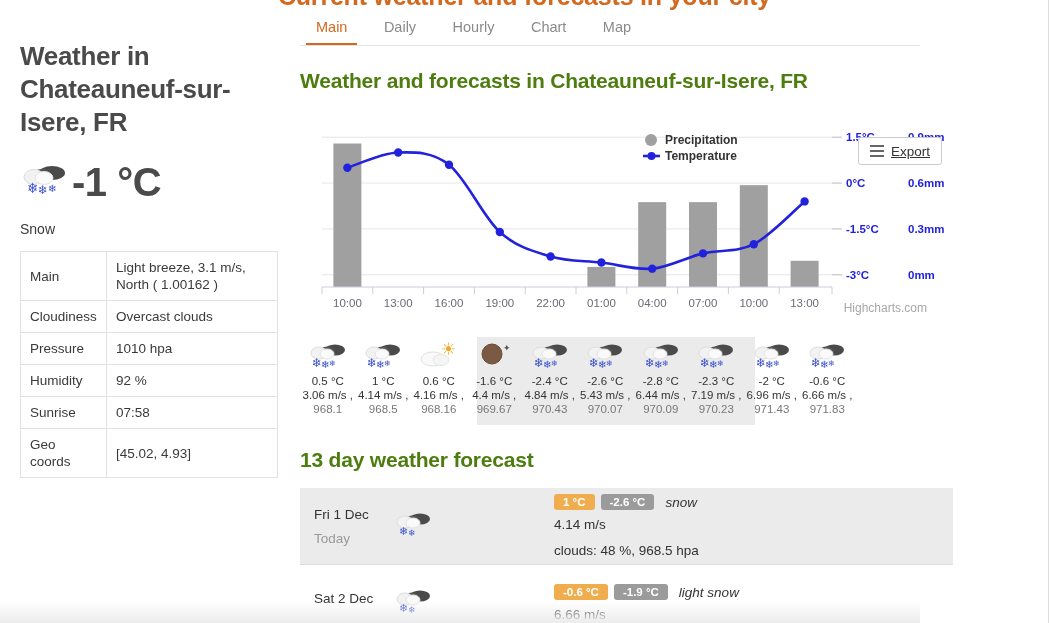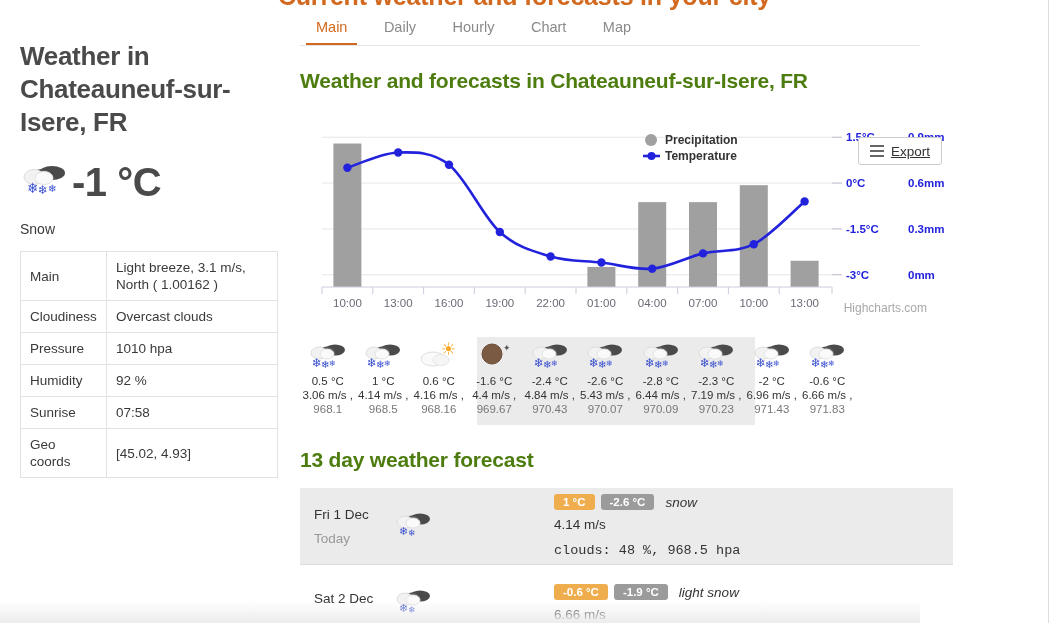--- a/index.html
+++ b/index.html
@@ -106,21 +106,21 @@
   .day-right { flex: 1; }
   .badges { display: flex; align-items: center; gap: 6px; }
   .badge {
     display: inline-block; padding: 2px 9px; border-radius: 3px;
     font-size: 11.5px; font-weight: bold; color: #fff;
   }
   .badge.hi { background: #f0ad4e; }
   .badge.lo { background: #9b9b9b; }
   .cond { font-size: 13.5px; color: #333; font-style: italic; margin-left: 5px; }
   .wind-line { font-size: 13.5px; color: #333; margin-top: 7px; }
-  .clouds-line { font-size: 13.5px; color: #333; margin-top: 11px; font-family: Liberation Mono, monospace; }
+  .clouds-line { font-size: 13.5px; color: #333; margin-top: 11px; }
 
   
   .bottom-fade {
     position: absolute; left: 0; bottom: 0; width: 920px; height: 22px;
     background: linear-gradient(to bottom, rgba(255,255,255,0) 0%, #ececec 100%);
   }
   .right-edge { position: absolute; right: 0; top: 0; width: 1px; height: 623px; background: #ddd; }
 </style>
 </head>
 <body>

